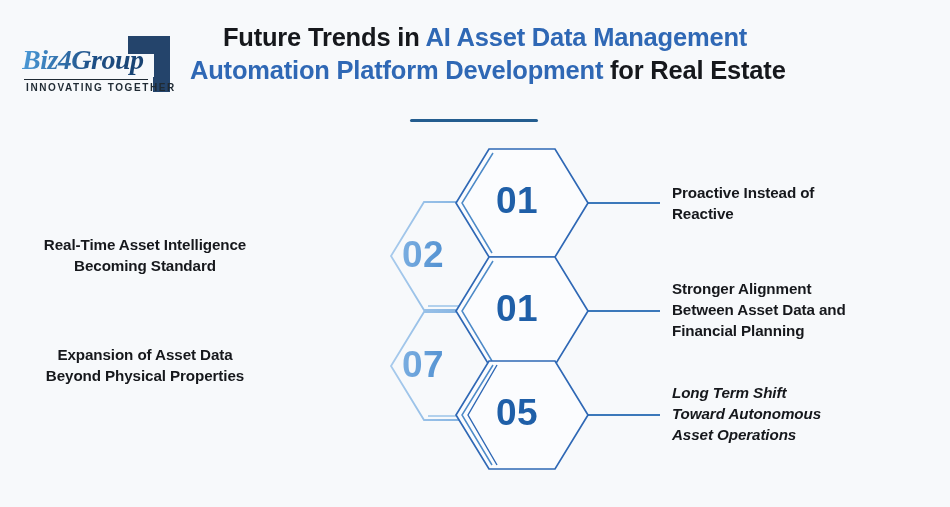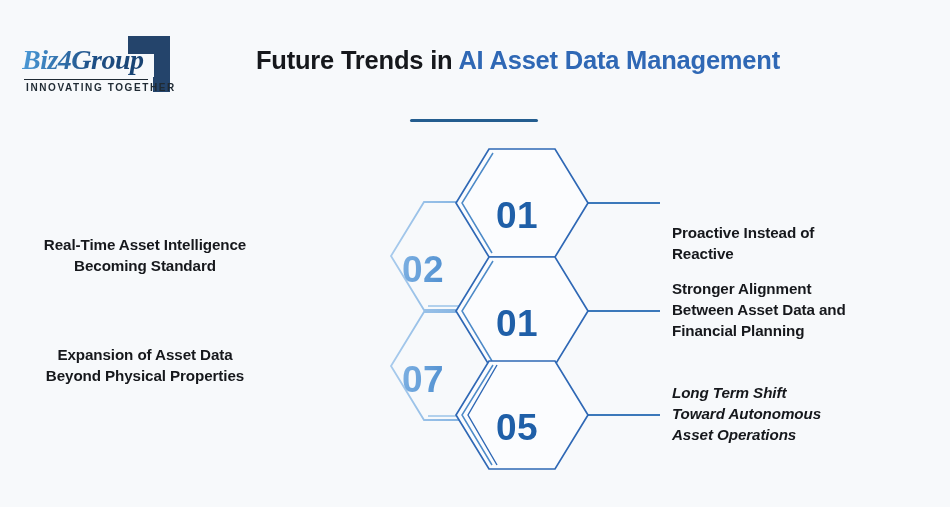--- a/index.html
+++ b/index.html
@@ -62,23 +62,23 @@
   }
   #logo-rule {
     position: absolute;
     left: 6px; top: 49px;
     width: 124px; height: 1px;
     background: #1f2a33;
   }
 
   #title-block {
     position: absolute;
-    left: 190px; top: 44px;
+    left: 190px; top: 21px;
     width: 590px;
-    text-align: right;
+    text-align: center;
   }
   #title-line1, #title-line2 {
     font-size: 25.5px;
     font-weight: bold;
     line-height: 33px;
     color: #16181c;
     letter-spacing: -0.2px;
     white-space: nowrap;
   }
   .hl { color: #2f68b5; }
@@ -102,21 +102,20 @@
     width: 950px; height: 377px;
   }
 
   .hex-num {
     position: absolute;
     font-size: 37px;
     font-weight: bold;
     letter-spacing: 0.5px;
     line-height: 1;
     user-select: none;
-    margin-top: 15px;
   }
   .hex-num.dark { color: #1f5fa8; }
   .hex-num.light {
     background: linear-gradient(100deg, #7db0e2 0%, #4f8fd0 100%);
     -webkit-background-clip: text;
     background-clip: text;
     -webkit-text-fill-color: transparent;
     color: #5b9bd5;
   }
 
@@ -145,20 +144,21 @@
       <rect x="40" y="2" width="16" height="56" fill="#24446b"></rect>
       <rect x="39" y="43" width="17" height="15" fill="#24446b"></rect>
     </svg>
     <div id="logo-wordmark">Biz4Group</div>
     <div id="logo-rule"></div>
     <div id="logo-tagline">INNOVATING TOGETHER</div>
   </div>
 
   <div id="title-block">
     <div id="title-line1"><span>Future Trends in </span><span class="hl">AI Asset Data Management</span></div>
+    <div id="title-line2"><span class="hl">Automation Platform Development</span><span> for Real Estate</span></div>
   </div>
   <div id="title-underline"></div>
 </div>
 
 <div id="diagram">
 
   <svg id="hexsvg" viewBox="0 0 950 377">
     <defs>
       <linearGradient id="gLight" x1="0" y1="0" x2="1" y2="1">
         <stop offset="0%" stop-color="#8ab8e6"></stop>
@@ -197,21 +197,21 @@
     <polyline points="493,235 462,285 492,335" fill="none" stroke="#4d8ac8" stroke-width="1.5"></polyline>
     <polyline points="497,235 468,285 497,335" fill="none" stroke="#2f68b5" stroke-width="1.4"></polyline>
   </svg>
 
   <div class="hex-num dark" style="left:496px; top:52px;">01</div>
   <div class="hex-num light" style="left:402px; top:106px;">02</div>
   <div class="hex-num dark" style="left:496px; top:160px;">01</div>
   <div class="hex-num light" style="left:402px; top:216px;">07</div>
   <div class="hex-num dark" style="left:496px; top:264px;">05</div>
 
-  <div class="side-label right" style="left:672px; top:52px;  width:268px;margin-top:40px;">Proactive Instead of
+  <div class="side-label right" style="left:672px; top:52px;  width:268px;">Proactive Instead of
 Reactive</div>
 
   <div class="side-label left" style="left:10px;  top:104px; width:270px;">Real-Time Asset Intelligence
 Becoming Standard</div>
 
   <div class="side-label left" style="left:10px;  top:214px; width:270px;">Expansion of Asset Data
 Beyond Physical Properties</div>
 
   <div class="side-label right" style="left:672px; top:148px; width:272px;">Stronger Alignment
 Between Asset Data and

